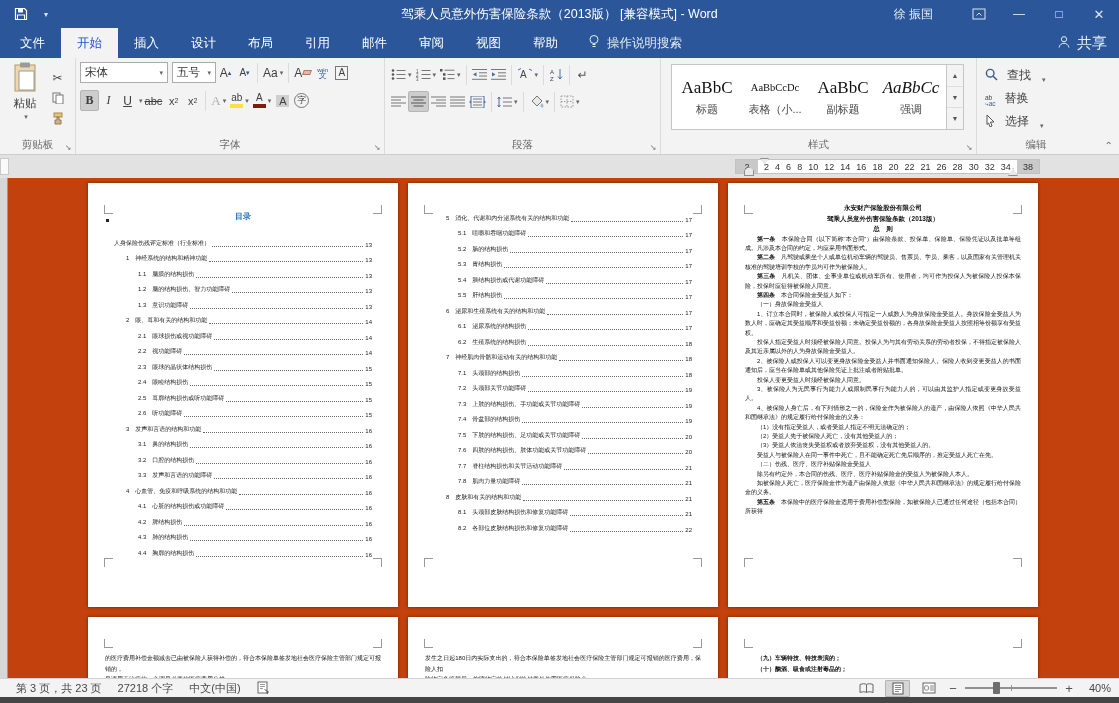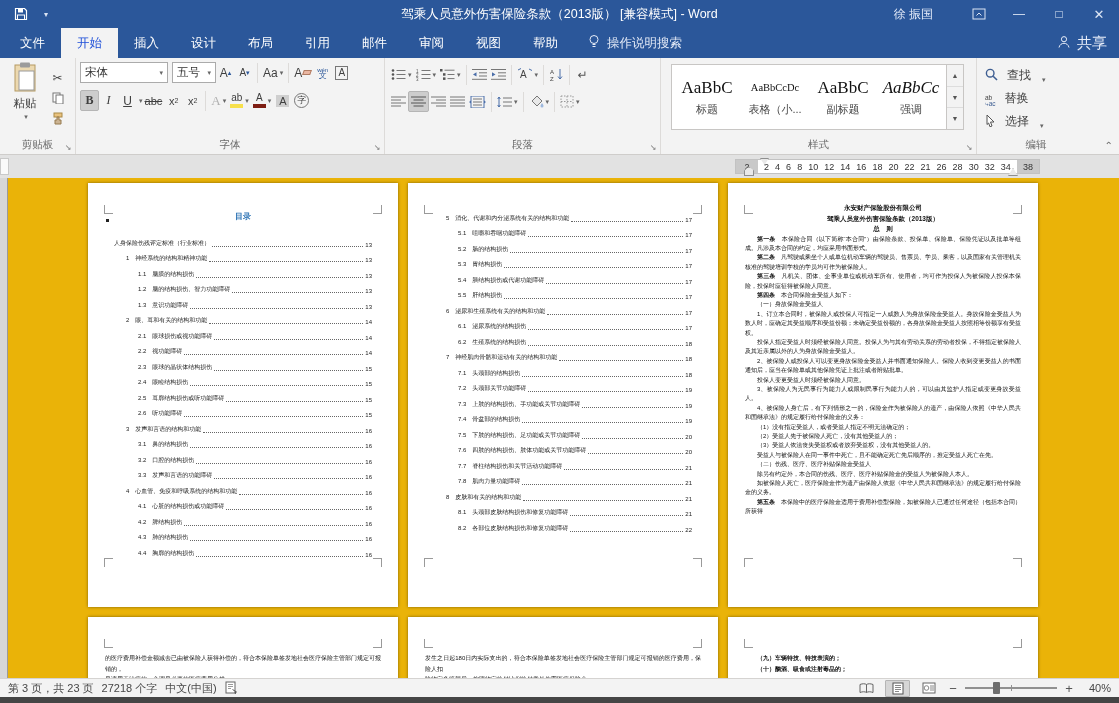--- a/index.html
+++ b/index.html
@@ -87,21 +87,21 @@
   .rcorner{position:absolute;left:0;top:3px;width:9px;height:17px;background:#fafafa;border:1px solid #c9c9c9}
   .rseg{position:absolute;left:735px;top:4px;width:305px;height:15px;background:#fff;border:1px solid #c2c2c2;display:flex}
   .rend{width:22px;background:#c9c9c9;color:#333;font-size:9px;display:flex;align-items:center;justify-content:center}
   .rticks{flex:1;display:flex;justify-content:space-between;align-items:center;padding:0 6px;font-size:9px;color:#333}
   .mk{position:absolute;background:#f2f2f2;border:1px solid #8e8e8e}
   .mk-fl{left:24px;top:-2px;width:9px;height:7px;clip-path:polygon(0 0,100% 0,50% 100%);border:none;background:#e9e9e9;box-shadow:inset 0 0 0 1px #8e8e8e}
   .mk-hang{left:8px;bottom:-3px;width:10px;height:9px;clip-path:polygon(50% 0,100% 40%,100% 100%,0 100%,0 40%);border:none;background:#e9e9e9;box-shadow:inset 0 0 0 1px #8e8e8e}
   .mk-right{left:272px;bottom:-3px;width:10px;height:8px;clip-path:polygon(50% 0,100% 100%,0 100%);border:none;background:#e9e9e9;box-shadow:inset 0 0 0 1px #8e8e8e}
 
   
-  .docarea{position:absolute;left:0;top:178px;width:100%;height:500px;background:#eab308;overflow:hidden}
+  .docarea{position:absolute;left:0;top:178px;width:100%;height:500px;background:#c2410c;overflow:hidden}
   .vruler{position:absolute;left:0;top:0;width:8px;height:100%;background:#d7d7d7;border-right:1px solid #9a9a9a}
   .page{position:absolute;width:310px;background:#fff;box-shadow:0 0 3px rgba(0,0,0,.45);overflow:hidden}
   .pg-r1{top:5px;height:424px}
   .pg-r2{top:439px;height:300px}
   .cm{position:absolute;width:9px;height:9px;border:0 solid #9a9a9a}
   .cm.tl{left:16px;top:22px;border-left-width:1px;border-bottom-width:1px}
   .cm.tr{right:16px;top:22px;border-right-width:1px;border-bottom-width:1px}
   .cm.bl{left:16px;bottom:40px;border-left-width:1px;border-top-width:1px}
   .cm.br{right:16px;bottom:40px;border-right-width:1px;border-top-width:1px}
 
@@ -115,21 +115,21 @@
 
   .p3-body{padding:20px 17px 0 17px;font-size:6px;line-height:9.4px;color:#111;text-align:justify}
   .p3h{text-align:center;font-weight:bold;font-size:6.5px;line-height:10.5px}
   .p3p{text-indent:12px}
 
   .bp-body{padding:36px 17px 0 17px;font-size:6px;line-height:10.5px;color:#111;text-align:justify}
   .bp-body .bl{font-weight:bold;text-indent:12px}
 
   
   .statusbar{position:absolute;left:0;top:678px;width:100%;height:19px;background:#f3f3f3;border-top:1px solid #d5d3d1;display:flex;align-items:center;font-size:11px;color:#474747}
-  .st-item{margin-left:8px;white-space:nowrap}
+  .st-item{margin-left:16px;white-space:nowrap}
   .st-right{position:absolute;right:8px;display:flex;align-items:center;gap:6px}
   .vbtn{width:25px;height:17px;display:flex;align-items:center;justify-content:center;border-radius:1px}
   .vbtn.active{background:#d6d6d6;border:1px solid #b5b5b5}
   .zoom-min,.zoom-plus{font-size:13px;color:#555;width:12px;text-align:center}
   .ztrack{width:92px;height:2px;background:#919191;position:relative}
   .znotch{position:absolute;left:50%;top:-2px;width:1px;height:6px;background:#919191}
   .zthumb{position:absolute;left:30%;top:-5px;width:7px;height:12px;background:#6e6e6e;border-radius:1px}
   .zpct{font-size:11px;color:#474747;width:30px;text-align:right}
   .bottomedge{position:absolute;left:0;top:697px;width:100%;height:6px;background:#454545}
 </style>

